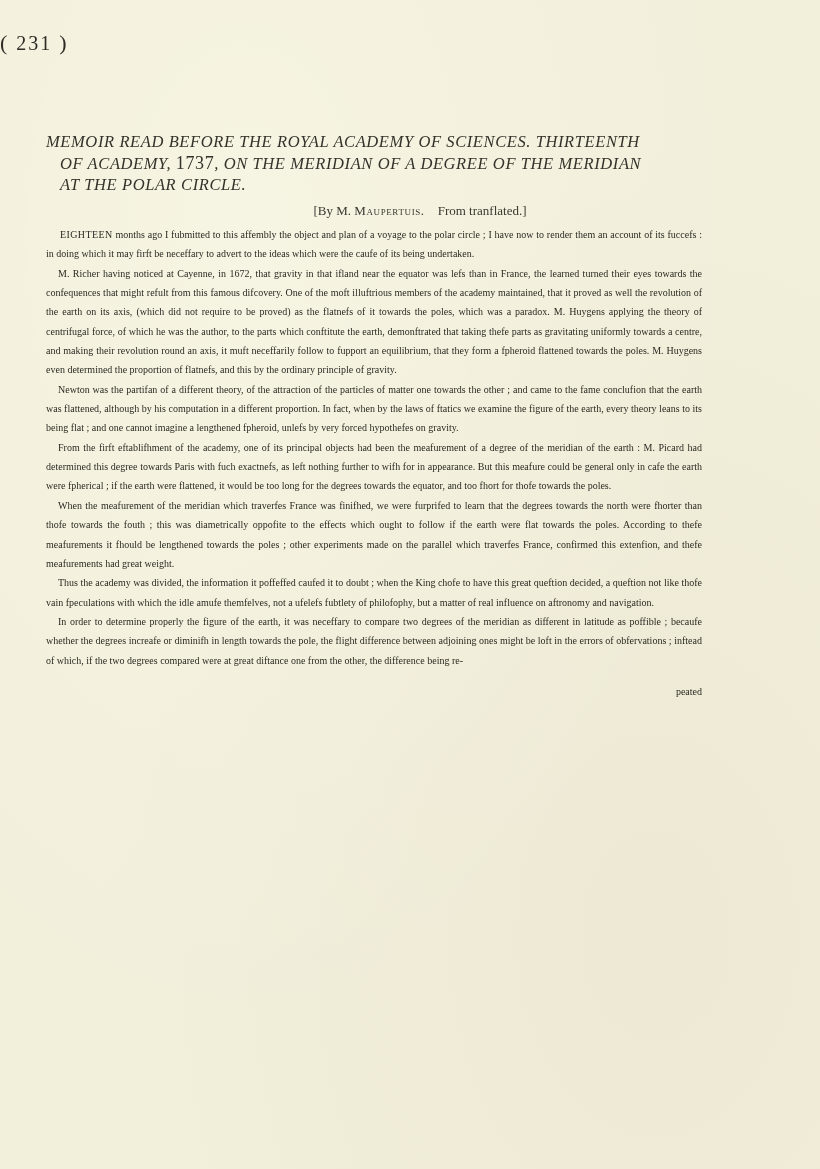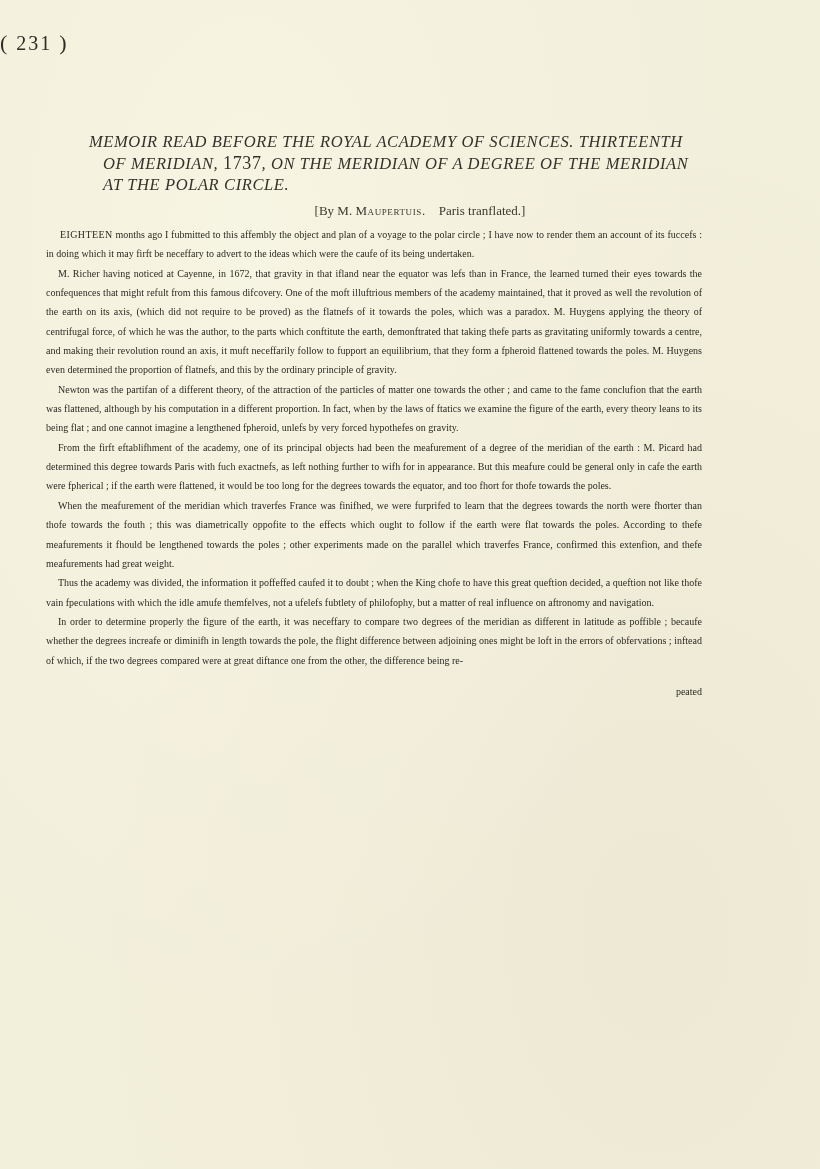--- a/index.html
+++ b/index.html
@@ -38,21 +38,21 @@
     position: absolute;
     left: 46px;
     top: 131px;
     width: 700px;
     font-style: italic;
     font-size: 16.5px;
     line-height: 21.5px;
     letter-spacing: 0.6px;
     color: #34322a;
   }
-  .title .line { display: block; white-space: nowrap; margin-left: 43px; }
+  .title .line { display: block; white-space: nowrap; }
   .title .line.indent { padding-left: 14px; }
   .title .num { font-style: normal; font-size: 18px; }
   .byline {
     position: absolute;
     top: 203px;
     left: 0;
     width: 820px;
     text-align: center;
     font-size: 13px;
     color: #3a382f;
@@ -93,29 +93,29 @@
 <div class="page">
 
   <div class="folio">
     <span class="paren">(</span>
     <span>231</span>
     <span class="paren">)</span>
   </div>
 
   <div class="title">
     <span class="line">MEMOIR READ BEFORE THE ROYAL ACADEMY OF SCIENCES. THIRTEENTH</span>
-    <span class="line indent"><span>OF MERIDIAN,</span> <span class="num">1737</span><span>, ON THE MERIDIAN OF A DEGREE OF THE MERIDIAN</span></span>
+    <span class="line indent"><span>OF ACADEMY,</span> <span class="num">1737</span><span>, ON THE MERIDIAN OF A DEGREE OF THE MERIDIAN</span></span>
     <span class="line indent">AT THE POLAR CIRCLE.</span>
   </div>
 
   <div class="byline">
     <span>[By M.</span>
     <span class="sc">Maupertuis.</span>
     &nbsp;&nbsp;
-    <span>Paris tranflated.]</span>
+    <span>From tranflated.]</span>
   </div>
 
   <div class="body-text">
     <p class="first"><span class="cap">EIGHTEEN</span><span> months ago I fubmitted to this affembly the object and plan of a voyage to the polar circle ; I have now to render them an account of its fuccefs : in doing which it may firft be neceffary to advert to the ideas which were the caufe of its being undertaken.</span></p>
     <p>M. Richer having noticed at Cayenne, in 1672, that gravity in that ifland near the equator was lefs than in France, the learned turned their eyes towards the confequences that might refult from this famous difcovery. One of the moft illuftrious members of the academy maintained, that it proved as well the revolution of the earth on its axis, (which did not require to be proved) as the flatnefs of it towards the poles, which was a paradox. M. Huygens applying the theory of centrifugal force, of which he was the author, to the parts which conftitute the earth, demonftrated that taking thefe parts as gravitating uniformly towards a centre, and making their revolution round an axis, it muft neceffarily follow to fupport an equilibrium, that they form a fpheroid flattened towards the poles. M. Huygens even determined the proportion of flatnefs, and this by the ordinary principle of gravity.</p>
     <p>Newton was the partifan of a different theory, of the attraction of the particles of matter one towards the other ; and came to the fame conclufion that the earth was flattened, although by his computation in a different proportion. In fact, when by the laws of ftatics we examine the figure of the earth, every theory leans to its being flat ; and one cannot imagine a lengthened fpheroid, unlefs by very forced hypothefes on gravity.</p>
     <p>From the firft eftablifhment of the academy, one of its principal objects had been the meafurement of a degree of the meridian of the earth : M. Picard had determined this degree towards Paris with fuch exactnefs, as left nothing further to wifh for in appearance. But this meafure could be general only in cafe the earth were fpherical ; if the earth were flattened, it would be too long for the degrees towards the equator, and too fhort for thofe towards the poles.</p>
     <p>When the meafurement of the meridian which traverfes France was finifhed, we were furprifed to learn that the degrees towards the north were fhorter than thofe towards the fouth ; this was diametrically oppofite to the effects which ought to follow if the earth were flat towards the poles. According to thefe meafurements it fhould be lengthened towards the poles ; other experiments made on the parallel which traverfes France, confirmed this extenfion, and thefe meafurements had great weight.</p>
     <p>Thus the academy was divided, the information it poffeffed caufed it to doubt ; when the King chofe to have this great queftion decided, a queftion not like thofe vain fpeculations with which the idle amufe themfelves, not a ufelefs fubtlety of philofophy, but a matter of real influence on aftronomy and navigation.</p>
     <p>In order to determine properly the figure of the earth, it was neceffary to compare two degrees of the meridian as different in latitude as poffible ; becaufe whether the degrees increafe or diminifh in length towards the pole, the flight difference between adjoining ones might be loft in the errors of obfervations ; inftead of which, if the two degrees compared were at great diftance one from the other, the difference being re-</p>

